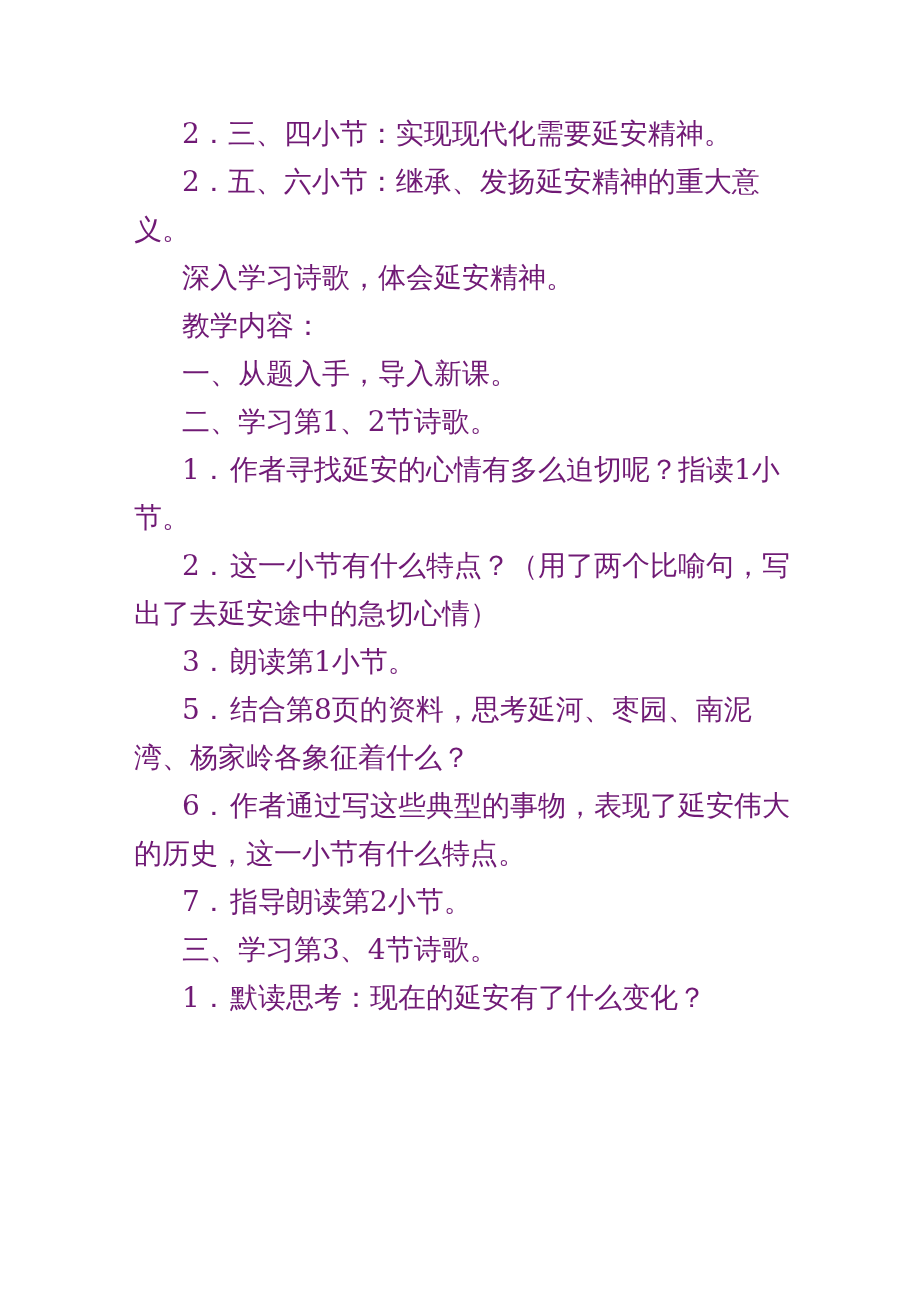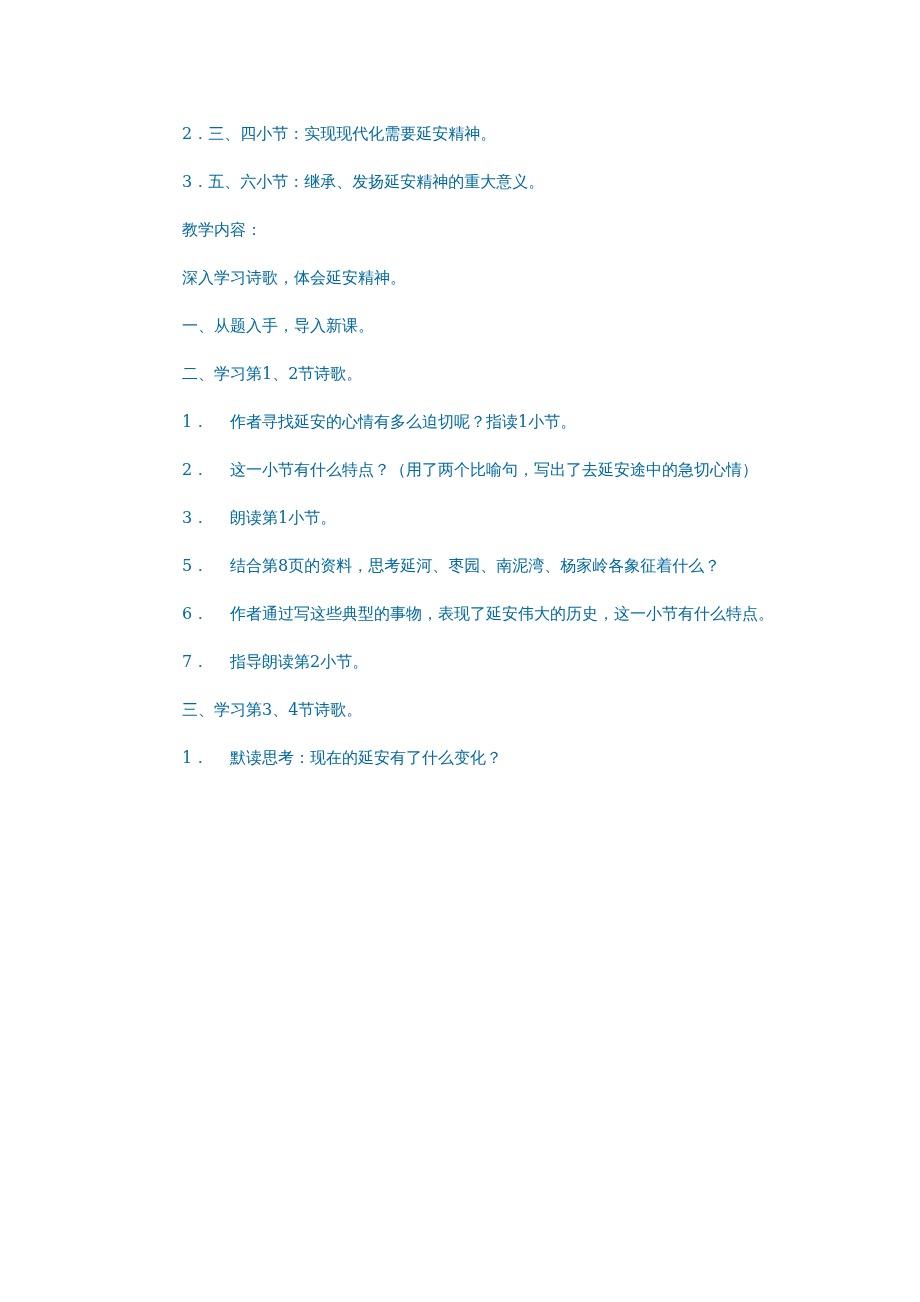--- a/index.html
+++ b/index.html
@@ -1,33 +1,33 @@
 <!DOCTYPE html>
 <html><head>
   <meta charset="utf-8">
   <style>
     html, body { margin: 0; padding: 0; background: #ffffff; }
     body { width: 920px; height: 1302px; position: relative; overflow: hidden; }
     .page {
       position: absolute; left: 134px; top: 110px; width: 660px;
       font-family: "DejaVu Serif", "Liberation Serif", serif;
-      font-size: 16px; color: #0369a1; line-height: 48px;
+      font-size: 28px; color: #701a75; line-height: 48px;
     }
     .p { margin: 0; white-space: normal; word-break: break-all; }
     .indent { text-indent: 48px; }
     .num { display: inline-block; min-width: 48px; text-indent: 0; }
   </style>
 </head>
 <body>
 
 <div class="page">
   <p class="p indent">2．三、四小节：实现现代化需要延安精神。</p>
-  <p class="p indent">3．五、六小节：继承、发扬延安精神的重大意义。</p>
+  <p class="p indent">2．五、六小节：继承、发扬延安精神的重大意义。</p>
+  <p class="p indent">深入学习诗歌，体会延安精神。</p>
   <p class="p indent">教学内容：</p>
-  <p class="p indent">深入学习诗歌，体会延安精神。</p>
   <p class="p indent">一、从题入手，导入新课。</p>
   <p class="p indent">二、学习第1、2节诗歌。</p>
   <p class="p indent"><span class="num">1．</span><span>作者寻找延安的心情有多么迫切呢？指读1小节。</span></p>
   <p class="p indent"><span class="num">2．</span><span>这一小节有什么特点？（用了两个比喻句，写出了去延安途中的急切心情）</span></p>
   <p class="p indent"><span class="num">3．</span><span>朗读第1小节。</span></p>
   <p class="p indent"><span class="num">5．</span><span>结合第8页的资料，思考延河、枣园、南泥湾、杨家岭各象征着什么？</span></p>
   <p class="p indent"><span class="num">6．</span><span>作者通过写这些典型的事物，表现了延安伟大的历史，这一小节有什么特点。</span></p>
   <p class="p indent"><span class="num">7．</span><span>指导朗读第2小节。</span></p>
   <p class="p indent">三、学习第3、4节诗歌。</p>
   <p class="p indent"><span class="num">1．</span><span>默读思考：现在的延安有了什么变化？</span></p>

